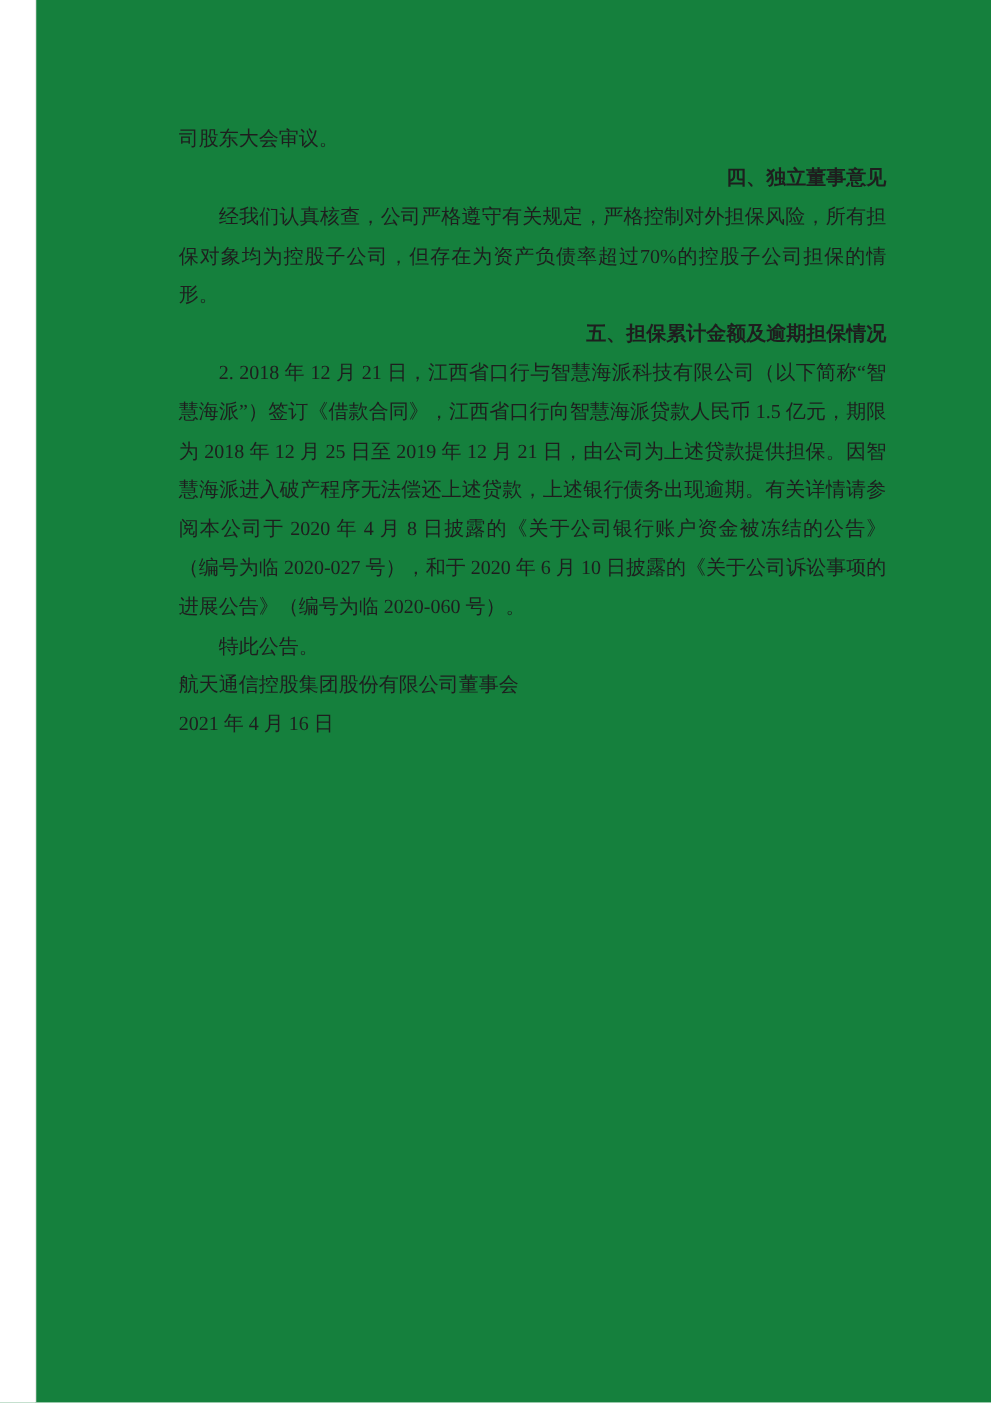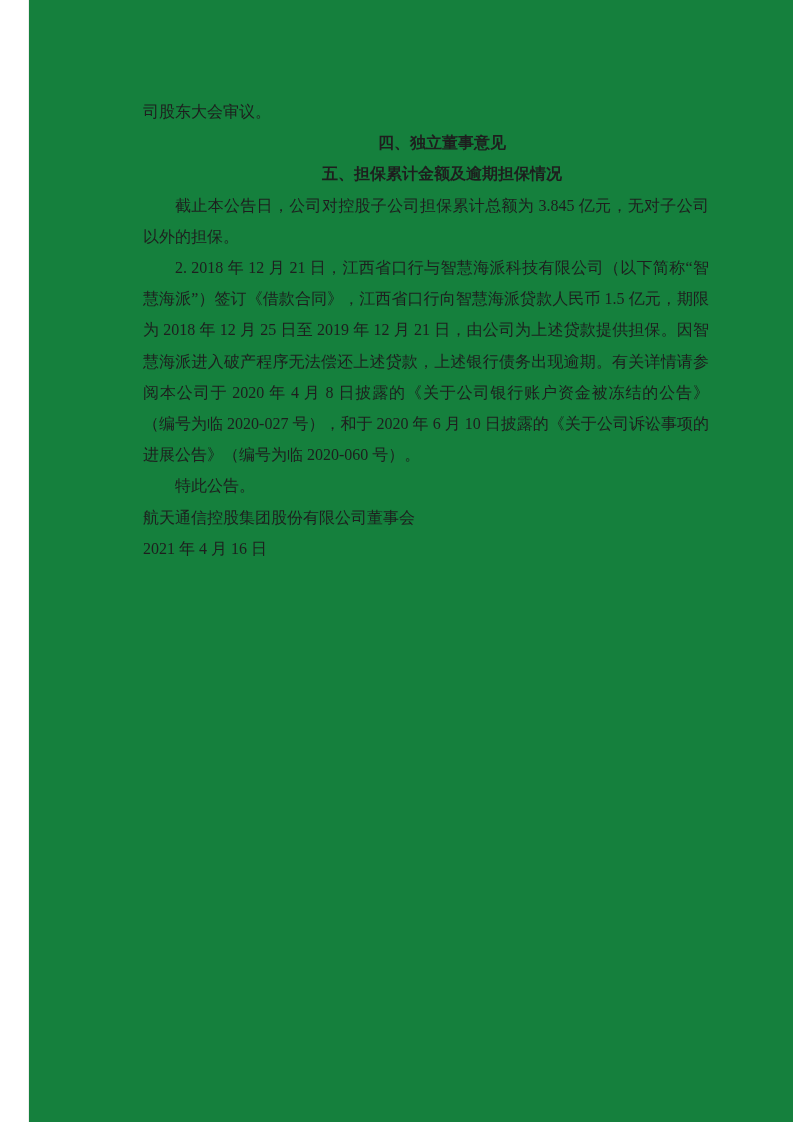--- a/index.html
+++ b/index.html
@@ -31,41 +31,41 @@
     margin: 0;
     padding: 0;
     text-align: justify;
     text-indent: 2em;
   }
   .page p.no-indent {
     text-indent: 0;
   }
   .page p.heading {
     font-weight: bold;
-    text-align: center;
+    text-align: right;
   }
   .page p.align-right {
     text-indent: 0;
     margin-right: 6px;
   }
 </style>
 </head>
 <body>
 
 <div class="page">
   <p class="no-indent">司股东大会审议。</p>
 
   <p class="heading">四、独立董事意见</p>
 
+  <p>经我们认真核查，公司严格遵守有关规定，严格控制对外担保风险，所有担保对象均为控股子公司，但存在为资产负债率超过70%的控股子公司担保的情形。</p>
 
 
   <p class="heading">五、担保累计金额及逾期担保情况</p>
 
 
-  <p>截止本公告日，公司对控股子公司担保累计总额为 3.845 亿元，无对子公司以外的担保。</p>
 
   <p>2. 2018 年 12 月 21 日，江西省口行与智慧海派科技有限公司（以下简称“智慧海派”）签订《借款合同》，江西省口行向智慧海派贷款人民币 1.5 亿元，期限为 2018 年 12 月 25 日至 2019 年 12 月 21 日，由公司为上述贷款提供担保。因智慧海派进入破产程序无法偿还上述贷款，上述银行债务出现逾期。有关详情请参阅本公司于 2020 年 4 月 8 日披露的《关于公司银行账户资金被冻结的公告》（编号为临 2020-027 号），和于 2020 年 6 月 10 日披露的《关于公司诉讼事项的进展公告》（编号为临 2020-060 号）。</p>
 
   <p>特此公告。</p>
 
   <p class="align-right">航天通信控股集团股份有限公司董事会</p>
 
   <p class="align-right">2021 年 4 月 16 日</p>
 </div>
 

